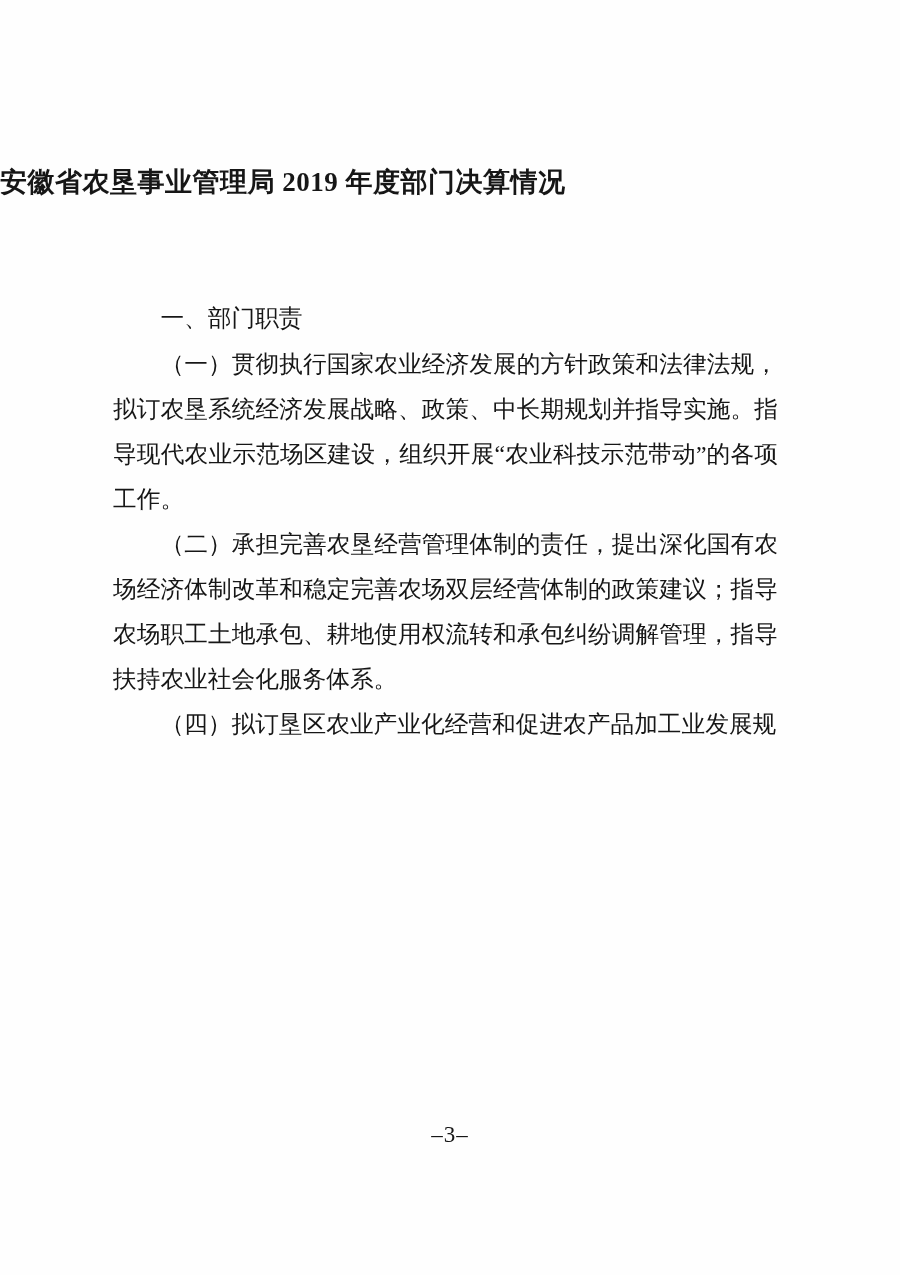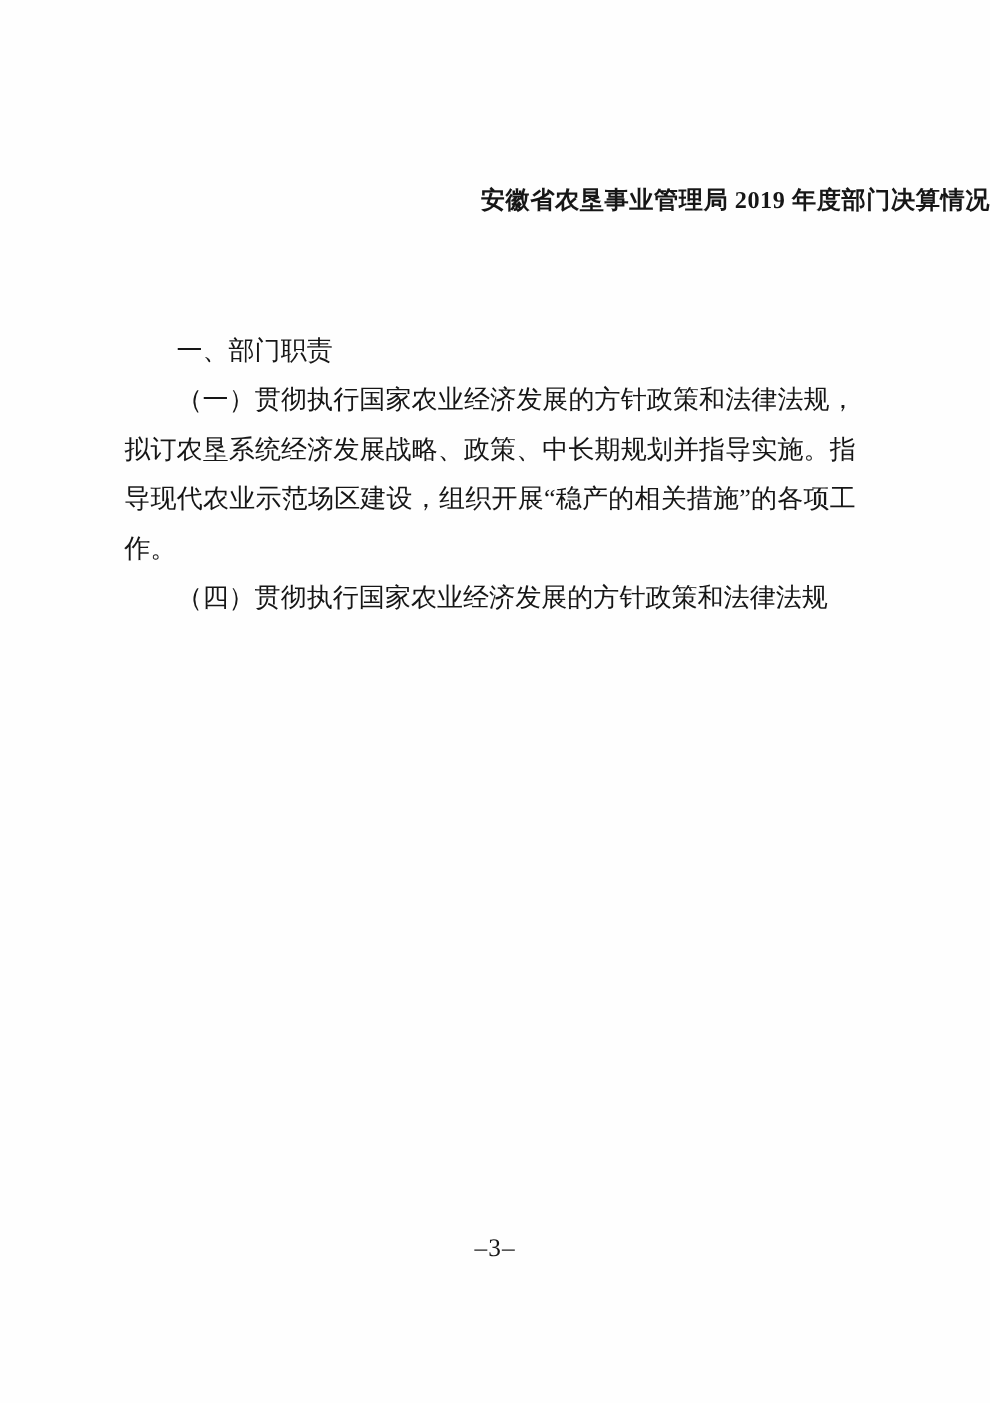--- a/index.html
+++ b/index.html
@@ -16,22 +16,22 @@
     overflow: hidden;
     color: #161616;
     font-family: "Liberation Serif", "DejaVu Serif", serif;
   }
   .doc-title {
     position: absolute;
     top: 165px;
     left: 0;
     right: 0;
     margin: 0;
-    text-align: right;
-    font-size: 22px;
+    text-align: left;
+    font-size: 27px;
     line-height: 34px;
     font-weight: 700;
     letter-spacing: 0.5px;
     white-space: nowrap;
   }
   .doc-body {
     position: absolute;
     top: 297px;
     left: 113px;
     width: 665px;
@@ -40,20 +40,21 @@
     text-align: justify;
     text-justify: inter-ideograph;
   }
   .doc-body p {
     margin: 0;
     padding: 0;
     text-indent: 2em;
   }
   .section-heading {
     font-weight: 400;
+    font-family: Liberation Mono, monospace;
   }
   .page-number {
     position: absolute;
     top: 1121px;
     left: 0;
     right: 0;
     text-align: center;
     font-size: 23px;
     line-height: 28px;
     letter-spacing: 1px;
@@ -61,19 +62,20 @@
 </style>
 </head>
 <body>
 
 <div class="page">
 
   <h1 class="doc-title">安徽省农垦事业管理局 2019 年度部门决算情况</h1>
 
   <div class="doc-body">
     <p class="section-heading">一、部门职责</p>
-    <p class="para">（一）贯彻执行国家农业经济发展的方针政策和法律法规，拟订农垦系统经济发展战略、政策、中长期规划并指导实施。指导现代农业示范场区建设，组织开展“稳产的相关措施”的各项工作。</p>
-    <p class="para">（四）贯彻执行国家农业经济发展的方针政策和法律法规</p>
+    <p class="para">（一）贯彻执行国家农业经济发展的方针政策和法律法规，拟订农垦系统经济发展战略、政策、中长期规划并指导实施。指导现代农业示范场区建设，组织开展“农业科技示范带动”的各项工作。</p>
+    <p class="para">（二）承担完善农垦经营管理体制的责任，提出深化国有农场经济体制改革和稳定完善农场双层经营体制的政策建议；指导农场职工土地承包、耕地使用权流转和承包纠纷调解管理，指导扶持农业社会化服务体系。</p>
+    <p class="para">（四）拟订垦区农业产业化经营和促进农产品加工业发展规</p>
   </div>
 
   <div class="page-number">–3–</div>
 
 </div>
 
 </body></html>

